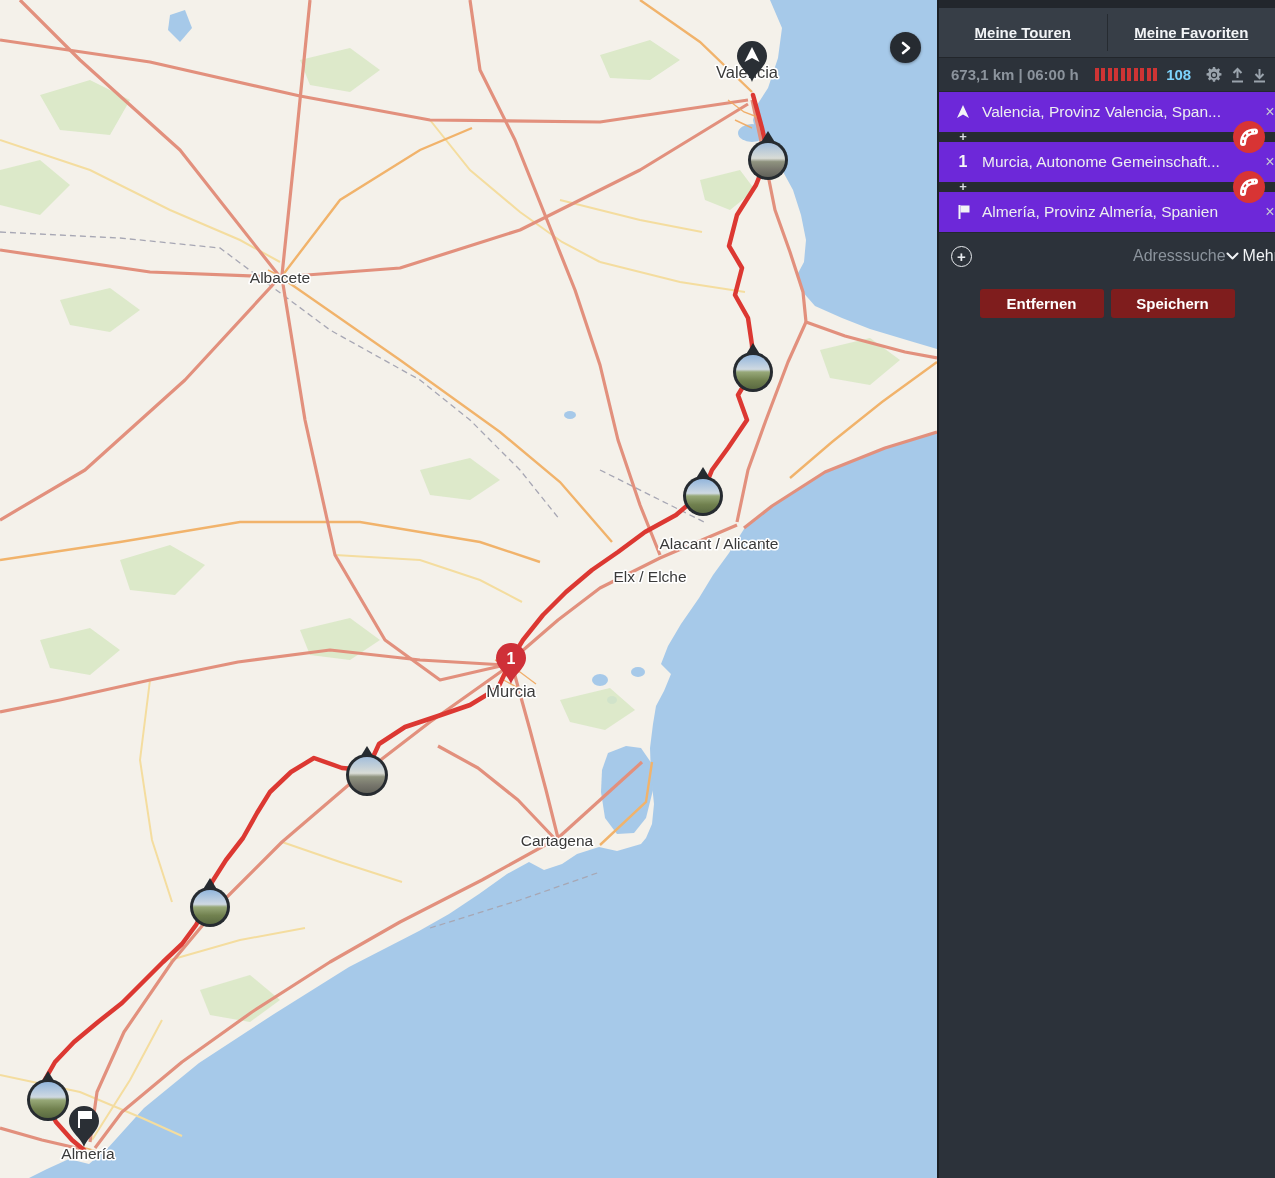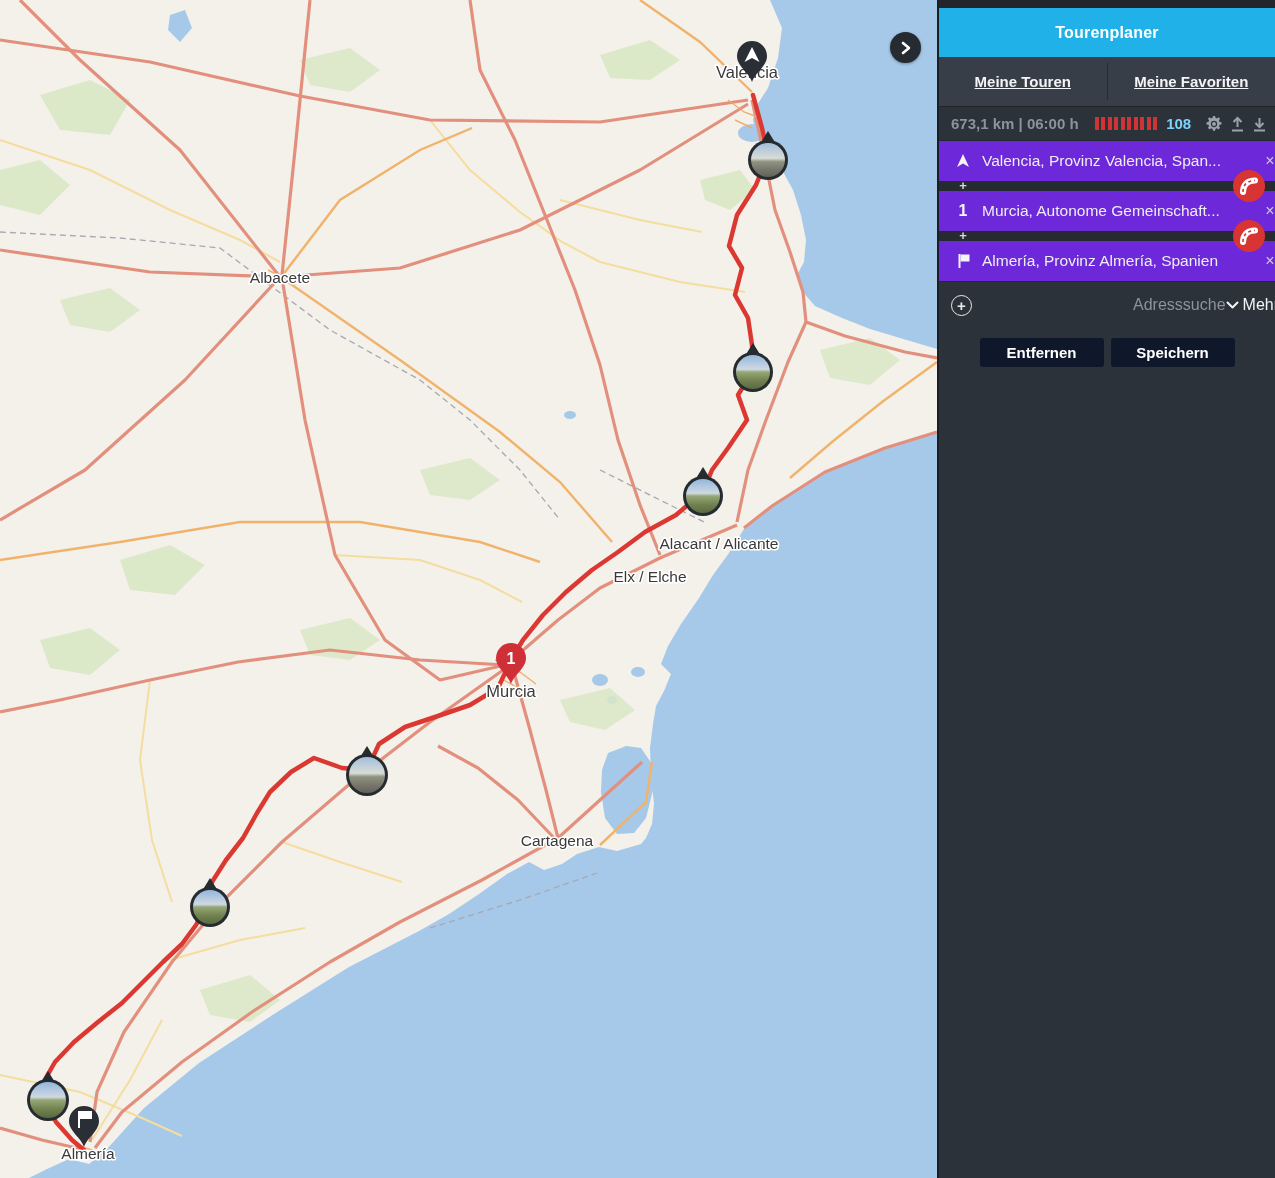--- a/index.html
+++ b/index.html
@@ -50,21 +50,21 @@
   .plus-circle { width:21px; height:21px; border:1.6px solid #e9ecef; border-radius:50%; color:#e9ecef;
                  display:flex; align-items:center; justify-content:center; font-size:15px; line-height:1;
                  font-weight:bold; flex:none; cursor:pointer; }
   .address-input { flex:1; margin-left:11px; background:transparent; border:none; outline:none;
                    color:#eceef0; font-size:16px; font-family:"Liberation Sans",sans-serif;text-align:right; }
   .address-input::placeholder { color:#8b939c; opacity:1; }
   .more-toggle { display:flex; align-items:center; gap:4px; color:#f2f4f6; font-size:16px;
                  cursor:pointer; margin-right:-10px; white-space:nowrap; }
 
   .action-row { display:flex; justify-content:center; gap:7px; padding:10px 0 12px; }
-  .action-btn { width:124px; height:29px; background:#0f172a; color:#fff; border:none; border-radius:3px;
+  .action-btn { width:124px; height:29px; background:#7f1d1d; color:#fff; border:none; border-radius:3px;
                 font-size:15px; font-weight:bold; font-family:"Liberation Sans",sans-serif; cursor:pointer; }
 </style>
 </head>
 <body>
 
 <div class="app">
 
   <div class="map-wrap">
     <svg width="937" height="1178" viewBox="0 0 937 1178">
       <defs>
@@ -241,23 +241,20 @@
     <button class="collapse-btn">
       <svg width="12" height="14" viewBox="0 0 12 14">
         <path d="M3,2 L9,7 L3,12" stroke="#ffffff" stroke-width="2.6" fill="none" stroke-linecap="round" stroke-linejoin="round"></path>
       </svg>
     </button>
   </div>
 
   <aside class="sidebar">
     <div class="topstrip"></div>
 
-    <header class="panel-title">
-      <span>Tourenplaner</span>
-    </header>
 
     <nav class="tabs">
       <div class="tab">Meine Touren</div>
       <div class="tab-sep"></div>
       <div class="tab">Meine Favoriten</div>
     </nav>
 
     <div class="stats">
       <span class="stat-text">673,1 km | 06:00 h</span>
       <span class="bars">

